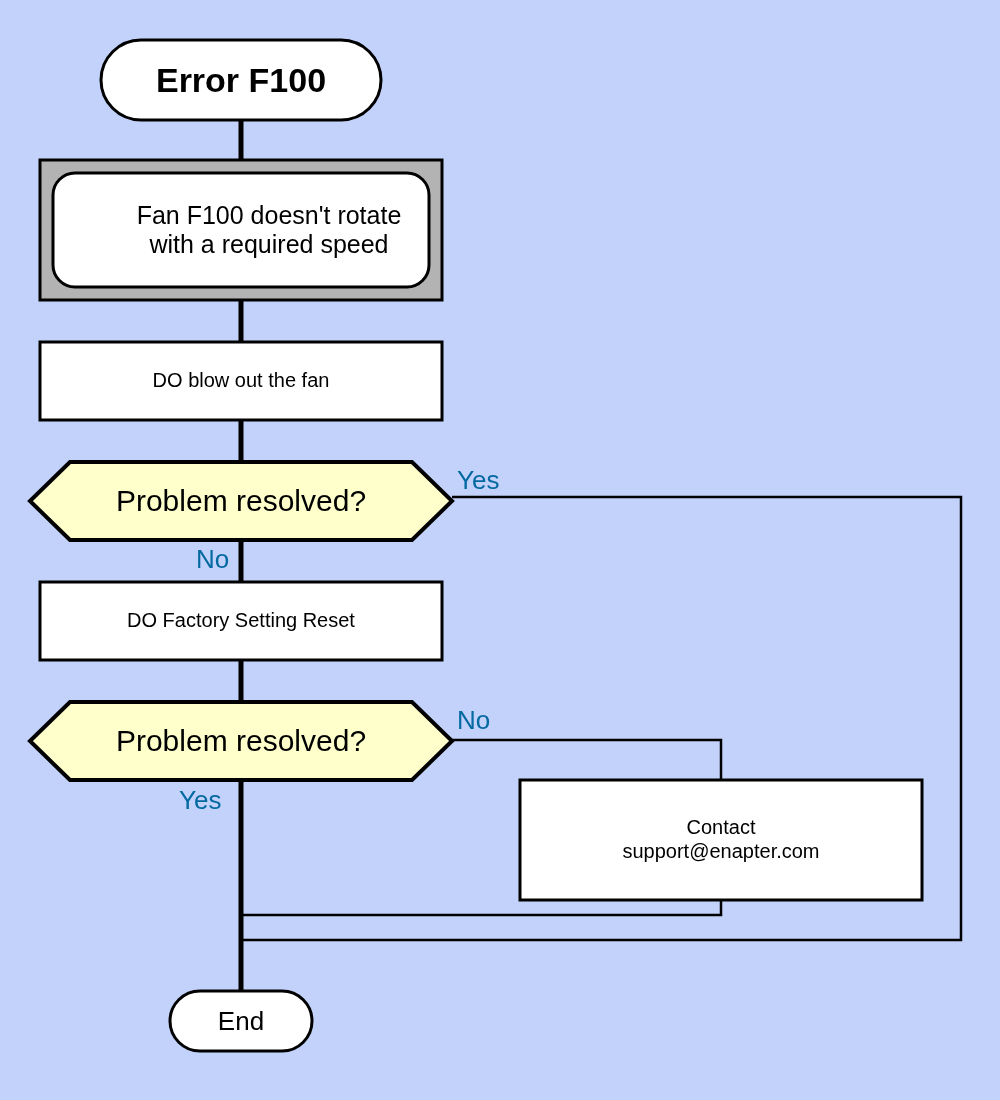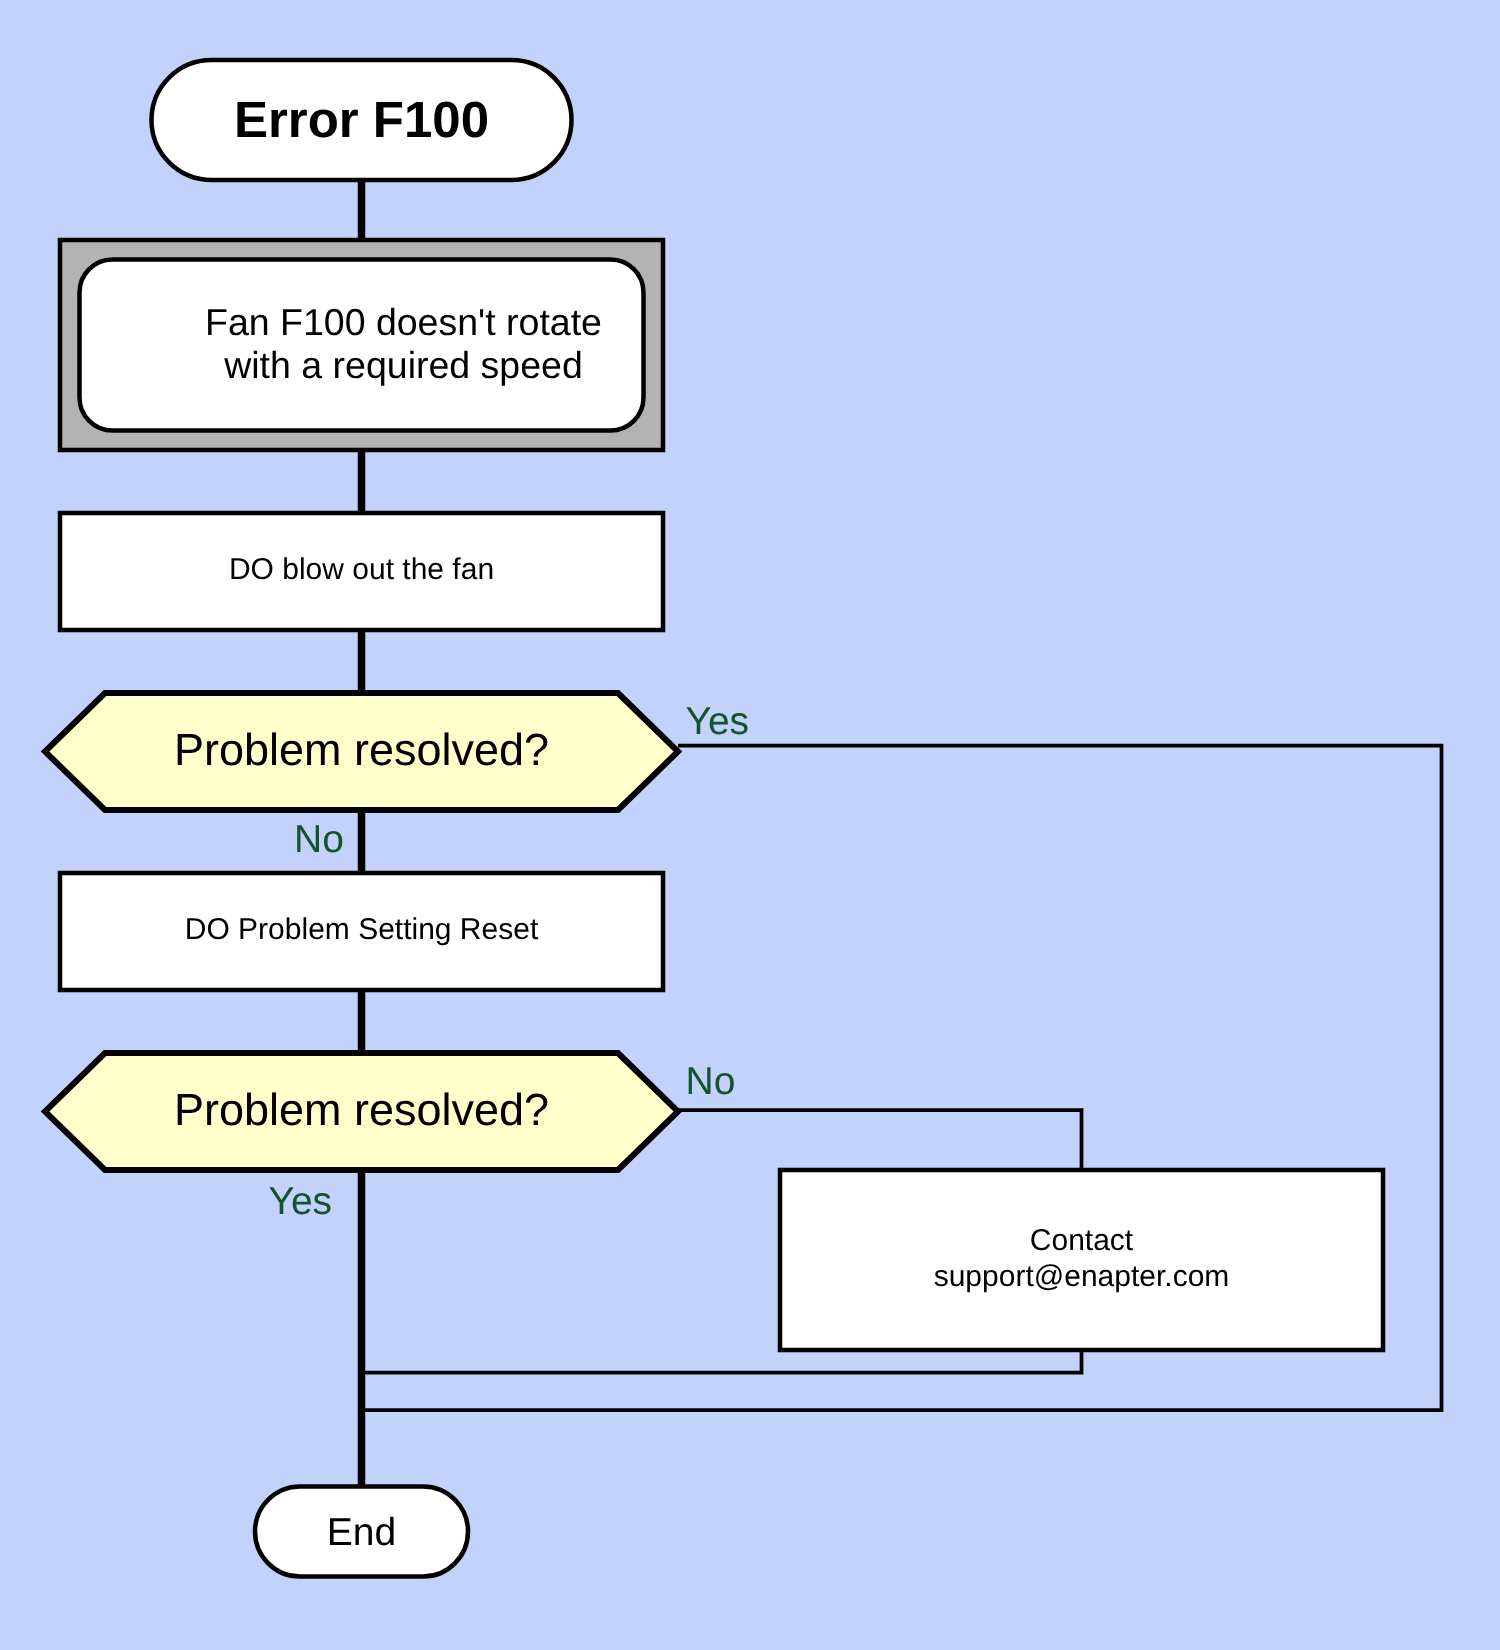--- a/index.html
+++ b/index.html
@@ -34,21 +34,21 @@
     align-items: center;
     justify-content: center;
     text-align: center;
     color: #000000;
     line-height: 1.18;
     pointer-events: none;
     white-space: pre-line;
   }
   .edge-label {
     position: absolute;
-    color: #14532d;
+    color: #0369a1;
     font-size: 26px;
     line-height: 1;
     white-space: nowrap;
   }
   .t-start   { font-size: 34px; font-weight: bold; }
   .t-frame   { font-size: 25px; margin-left: 28px; }
   .t-process { font-size: 20px; }
   .t-decision{ font-size: 30px; }
   .t-end     { font-size: 26px; }
 </style>
@@ -97,21 +97,21 @@
 
   <div class="node-text t-start" style="left:101px; top:40px; width:280px; height:80px;">Error F100</div>
 
   <div class="node-text t-frame" style="left:53px; top:173px; width:376px; height:114px;">Fan F100 doesn't rotate
 with a required speed</div>
 
   <div class="node-text t-process" style="left:40px; top:342px; width:402px; height:78px;">DO blow out the fan</div>
 
   <div class="node-text t-decision" style="left:30px; top:462px; width:422px; height:78px;">Problem resolved?</div>
 
-  <div class="node-text t-process" style="left:40px; top:582px; width:402px; height:78px;">DO Problem Setting Reset</div>
+  <div class="node-text t-process" style="left:40px; top:582px; width:402px; height:78px;">DO Factory Setting Reset</div>
 
   <div class="node-text t-decision" style="left:30px; top:702px; width:422px; height:78px;">Problem resolved?</div>
 
   <div class="node-text t-process" style="left:520px; top:780px; width:402px; height:120px;">Contact
 support@enapter.com</div>
 
   <div class="node-text t-end" style="left:170px; top:991px; width:142px; height:60px;">End</div>
 
   <div class="edge-label" style="left:457px; top:467px;">Yes</div>
 

